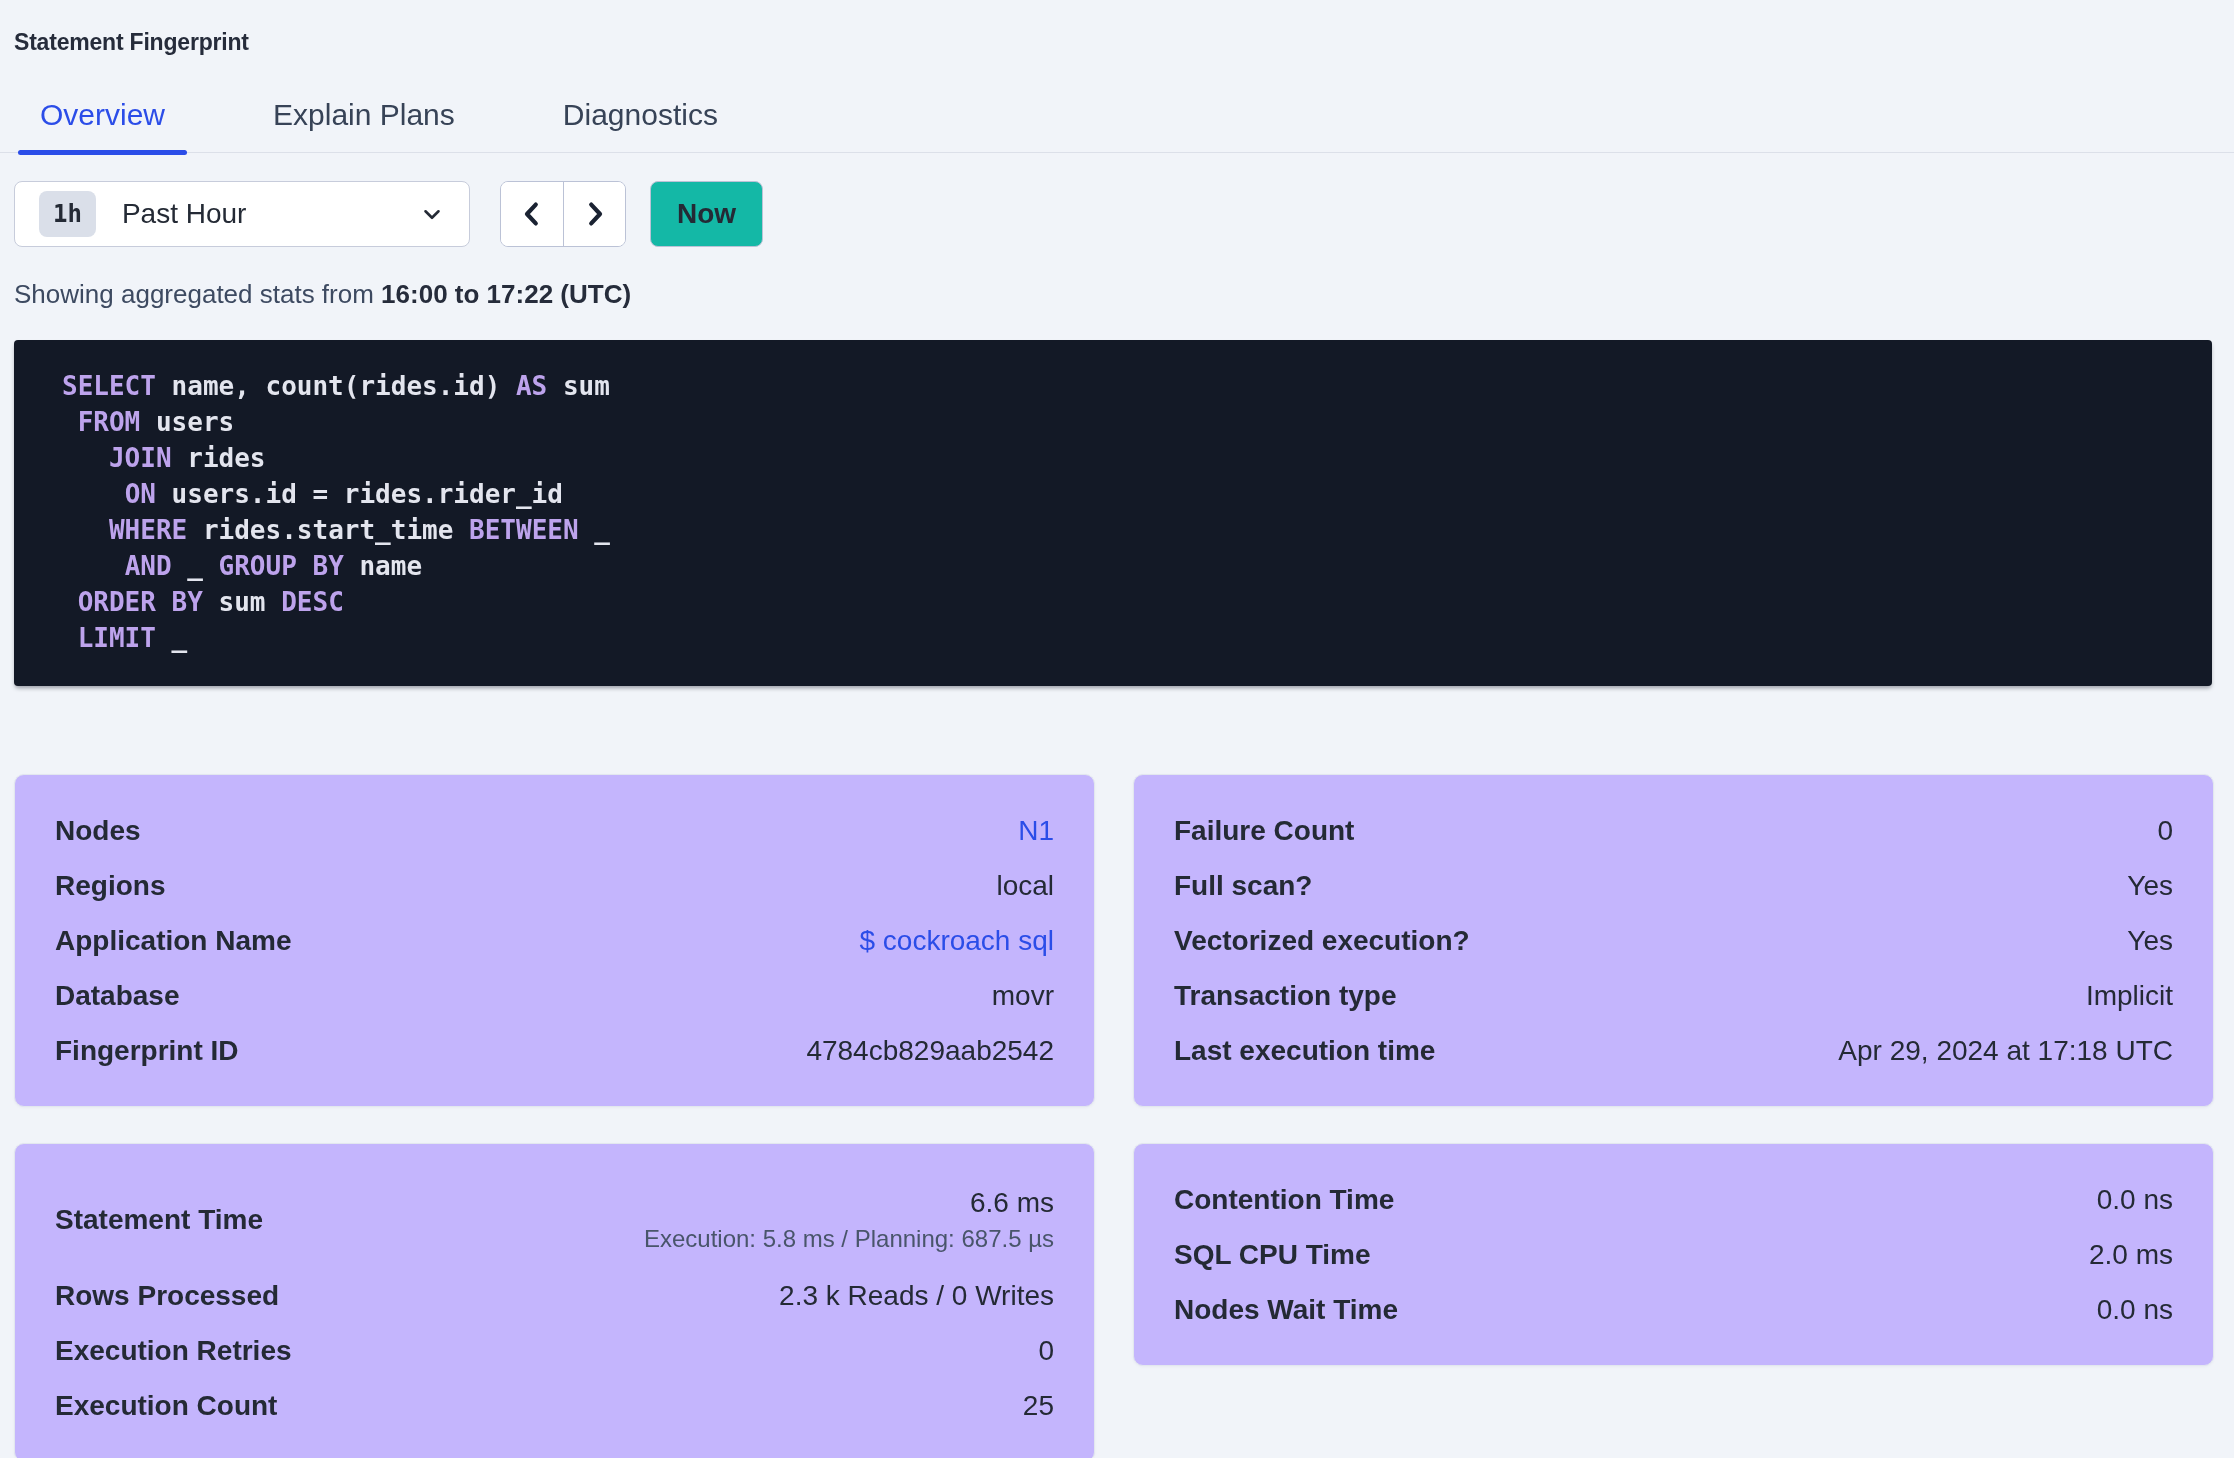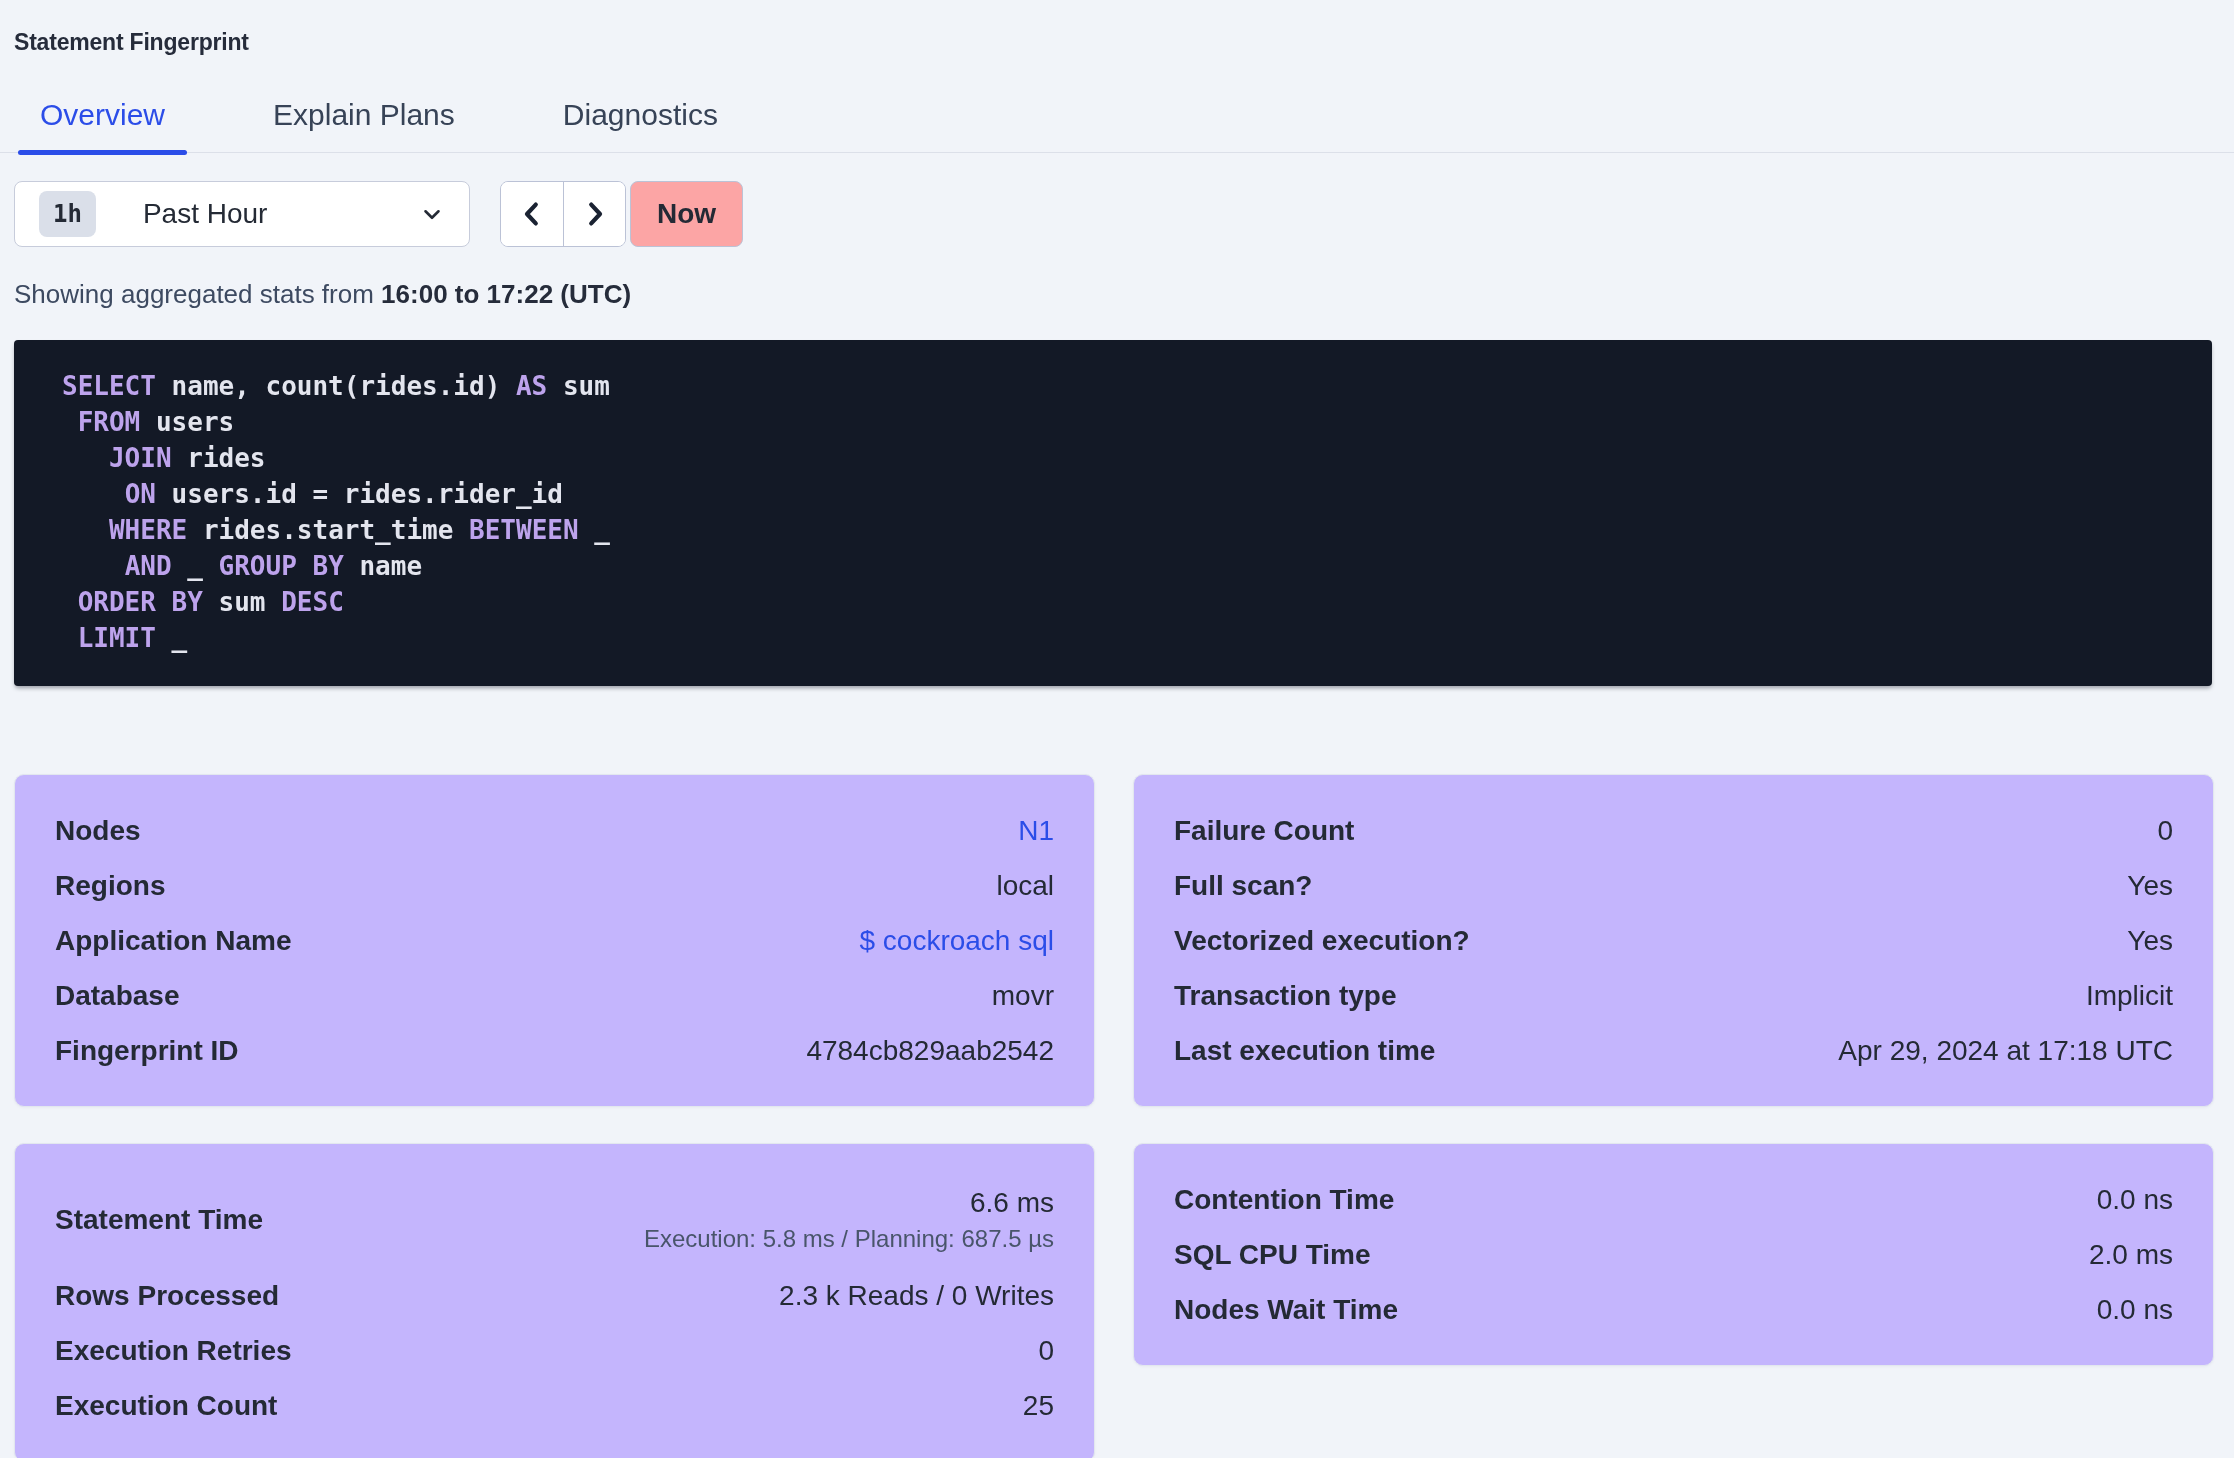--- a/index.html
+++ b/index.html
@@ -35,42 +35,42 @@
   .tab.active{color:var(--blue);}
   .tab.active::after{
     content:"";position:absolute;left:0;right:0;bottom:-3px;height:5px;
     border-radius:3px;background:var(--blue);
   }
 
   
   .controls{display:flex;align-items:center;margin-top:28px;}
   .time-dropdown{
     width:456px;height:66px;background:#fff;border:1px solid #C7CCDB;
-    border-radius:8px;display:flex;align-items:center;padding:0 24px;cursor:pointer;gap:21px;
+    border-radius:8px;display:flex;align-items:center;padding:0 24px;cursor:pointer;
   }
   .range-badge{
     background:var(--badge-bg);border-radius:8px;padding:9px 14px;
     font-size:24px;font-weight:700;margin-right:26px;color:var(--ink);
     font-family:"DejaVu Sans Mono",monospace;
   }
   .range-label{font-size:28px;color:var(--ink);}
   .time-dropdown svg{margin-left:auto;}
 
   .arrow-group{
     display:flex;height:66px;margin-left:30px;background:#fff;
     border:1px solid var(--btn-border);border-radius:8px;overflow:hidden;
   }
   .arrow-btn{
     width:62px;display:flex;align-items:center;justify-content:center;
     background:#fff;border:none;cursor:pointer;padding:0;
   }
   .arrow-btn + .arrow-btn{border-left:1px solid var(--btn-border);}
 
   .now-btn{
-    height:66px;margin-left:4px;padding:11px 26px;background:#fca5a5;
+    height:66px;margin-left:24px;padding:11px 26px;background:#14b8a6;
     border:1px solid var(--btn-border);border-radius:8px;cursor:pointer;
     font-size:28px;font-weight:600;color:var(--ink);
     font-family:"Liberation Sans",sans-serif;
   }
 
   
   .stats-line{margin-top:32px;font-size:26px;color:var(--ink-soft);}
   .stats-line b{color:var(--heading);font-weight:700;}
 
   

